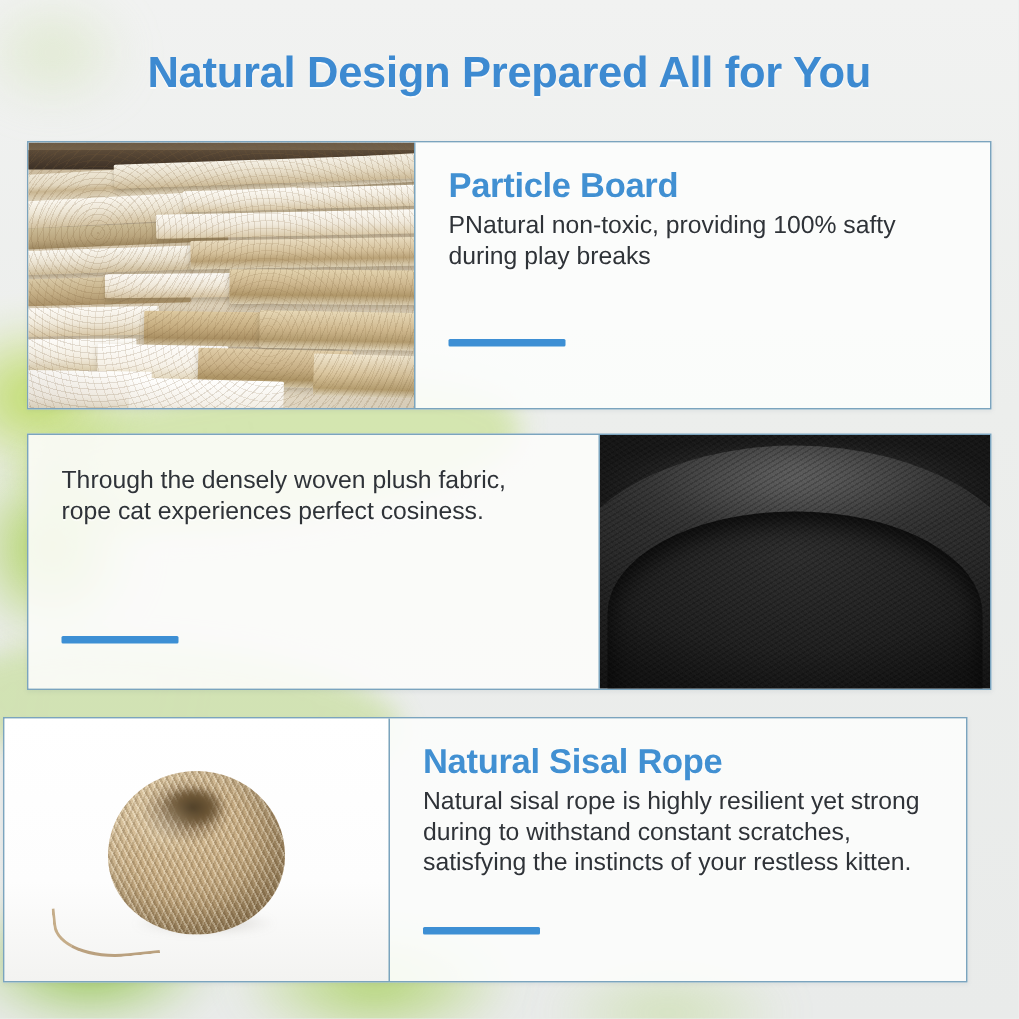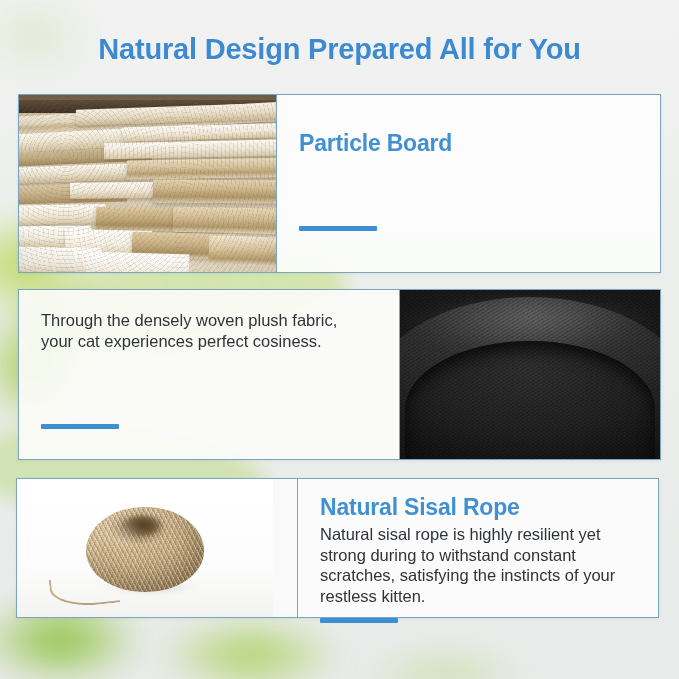--- a/index.html
+++ b/index.html
@@ -29,31 +29,31 @@
   .card{
     position:absolute;z-index:4;
     border:1px solid #7ba4be;
     display:flex;
     box-sizing:border-box;
     background:rgba(253,253,252,.80);
     box-shadow:0 1px 3px rgba(90,110,125,.10);
   }
   .card.c1{left:18px;top:94px;width:643px;height:179px;}
   .card.c2{left:18px;top:289px;width:643px;height:171px;}
-  .card.c3{left:16px;top:478px;width:643px;height:140px;gap:24px;}
+  .card.c3{left:2px;top:478px;width:643px;height:177px;}
 
   .media{position:relative;overflow:hidden;flex:0 0 auto;}
   .card.c1 .media{width:257px;}
   .card.c2 .media{width:260px;order:2;border-left:1px solid #7ba4be;}
   .card.c3 .media{width:256px;}
 
   .body{
     position:relative;flex:1 1 auto;
     border-left:1px solid #7ba4be;
-    padding:36px 20px 10px 22px;
+    padding:16px 20px 10px 22px;
     box-sizing:border-box;
     background:rgba(252,253,252,.55);
   }
   .card.c2 .body{order:1;border-left:none;border-right:none;
                  background:rgba(252,253,251,.42);padding-top:20px;}
   .card.c3 .body{padding-top:16px;}
 
   .c-title{
     font-size:23px;font-weight:bold;color:#4190d2;
     margin:0 0 3px 0;letter-spacing:-.2px;line-height:1.12;
@@ -201,36 +201,37 @@
       <div class="plank" style="left:-14%;top:86%;width:46%;height:16%;transform:rotate(.8deg);background:linear-gradient(180deg,#fefdfb,#f7f2e9 62%,#e3d8c0);"></div>
       <div class="plank" style="left:26%;top:89%;width:40%;height:15%;transform:rotate(1.6deg);background:linear-gradient(180deg,#fefefd,#faf6ee 62%,#e8dec9);"></div>
       <div style="position:absolute;inset:0;opacity:.35;background:
             repeating-radial-gradient(circle at 18% 34%,rgba(120,95,58,.5) 0 .7px,transparent .7px 4px),
             repeating-radial-gradient(circle at 62% 72%,rgba(140,112,70,.45) 0 .6px,transparent .6px 5px);"></div>
       <div style="position:absolute;inset:0;background:radial-gradient(120% 100% at 50% 40%,transparent 52%,rgba(60,45,25,.22) 100%);"></div>
     </div>
   </div>
   <div class="body">
     <div class="c-title">Particle Board</div>
+    <p class="c-desc">PNatural non-toxic, providing 100% safty during play breaks</p>
     <div class="accent"></div>
   </div>
 </div>
 
 <div class="card c2">
   <div class="media">
     <div class="plush">
       <div class="rimOuter"></div>
       <div class="rimHi"></div>
       <div class="inner"></div>
       <div class="fuzz"></div>
       <div class="vig"></div>
     </div>
   </div>
   <div class="body">
-    <p class="c-desc">Through the densely woven plush fabric, your cat experiences perfect cosiness.</p>
+    <p class="c-desc">Through the densely woven plush fabric, rope cat experiences perfect cosiness.</p>
     <div class="accent"></div>
   </div>
 </div>
 
 <div class="card c3">
   <div class="media">
     <div class="sisal">
       <div class="shadow"></div>
       <div class="ball">
         <div class="wind"></div>

